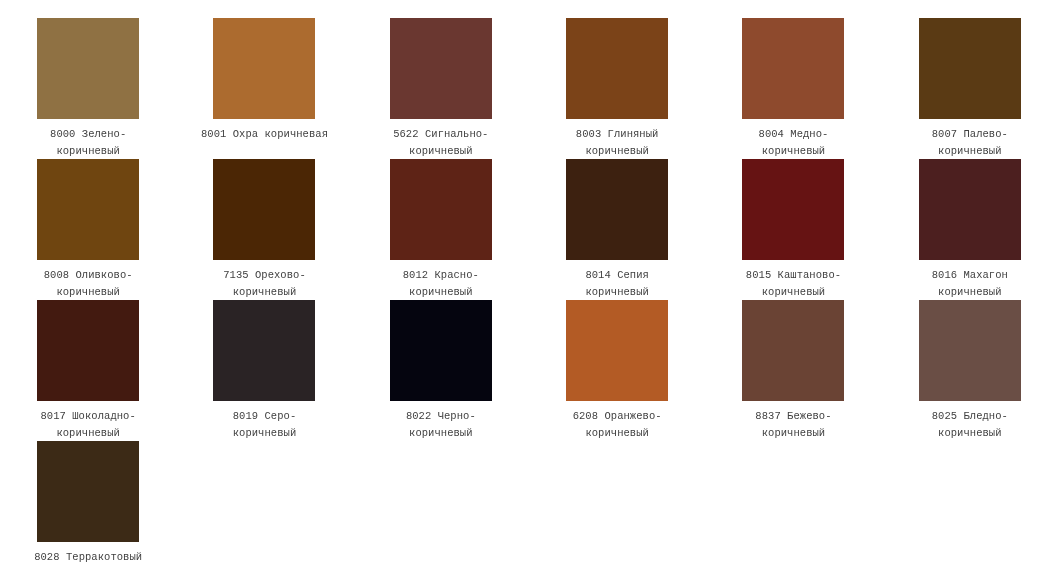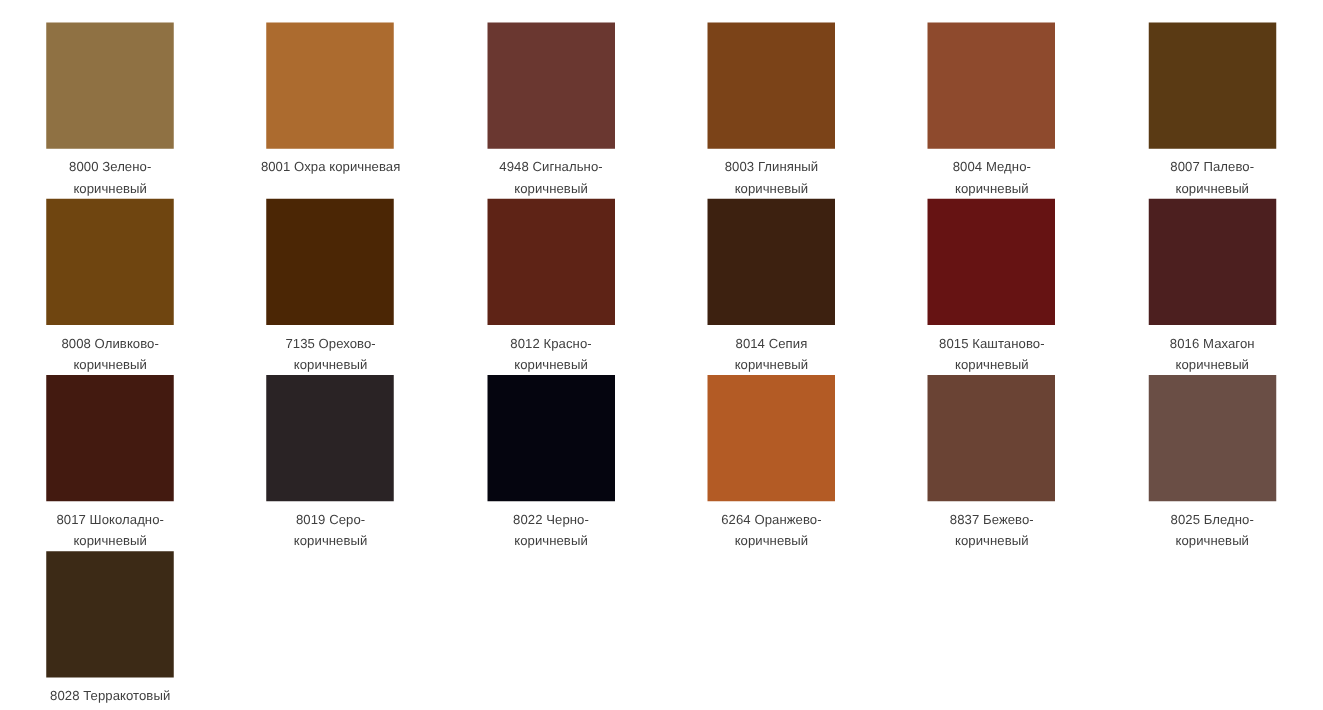--- a/index.html
+++ b/index.html
@@ -15,20 +15,21 @@
     color: #3c3c3c;
     overflow: hidden;
   }
 
   .palette-grid {
     display: grid;
     grid-template-columns: repeat(6, 176.33px);
     grid-auto-rows: 141px;
     padding: 0;
     margin: 0;
+    font-family: Liberation Mono, monospace;
   }
 
   .swatch-cell {
     display: flex;
     flex-direction: column;
     align-items: center;
     padding-top: 18px;
     box-sizing: border-box;
   }
 
@@ -59,21 +60,21 @@
       <div class="swatch-chip" style="background-color: rgb(143, 113, 67);"></div>
       <div class="swatch-label">8000 Зелено-
 коричневый</div>
     </div>
     <div class="swatch-cell">
       <div class="swatch-chip" style="background-color: rgb(172, 107, 47);"></div>
       <div class="swatch-label">8001 Охра коричневая</div>
     </div>
     <div class="swatch-cell">
       <div class="swatch-chip" style="background-color: rgb(106, 55, 48);"></div>
-      <div class="swatch-label">4948 Сигнально-
+      <div class="swatch-label">5622 Сигнально-
 коричневый</div>
     </div>
     <div class="swatch-cell">
       <div class="swatch-chip" style="background-color: rgb(123, 67, 24);"></div>
       <div class="swatch-label">8003 Глиняный
 коричневый</div>
     </div>
     <div class="swatch-cell">
       <div class="swatch-chip" style="background-color: rgb(142, 74, 45);"></div>
       <div class="swatch-label">8004 Медно-
@@ -124,21 +125,21 @@
       <div class="swatch-label">8019 Серо-
 коричневый</div>
     </div>
     <div class="swatch-cell">
       <div class="swatch-chip" style="background-color: rgb(5, 5, 15);"></div>
       <div class="swatch-label">8022 Черно-
 коричневый</div>
     </div>
     <div class="swatch-cell">
       <div class="swatch-chip" style="background-color: rgb(179, 91, 37);"></div>
-      <div class="swatch-label">6264 Оранжево-
+      <div class="swatch-label">6208 Оранжево-
 коричневый</div>
     </div>
     <div class="swatch-cell">
       <div class="swatch-chip" style="background-color: rgb(106, 67, 52);"></div>
       <div class="swatch-label">8837 Бежево-
 коричневый</div>
     </div>
     <div class="swatch-cell">
       <div class="swatch-chip" style="background-color: rgb(106, 78, 69);"></div>
       <div class="swatch-label">8025 Бледно-

